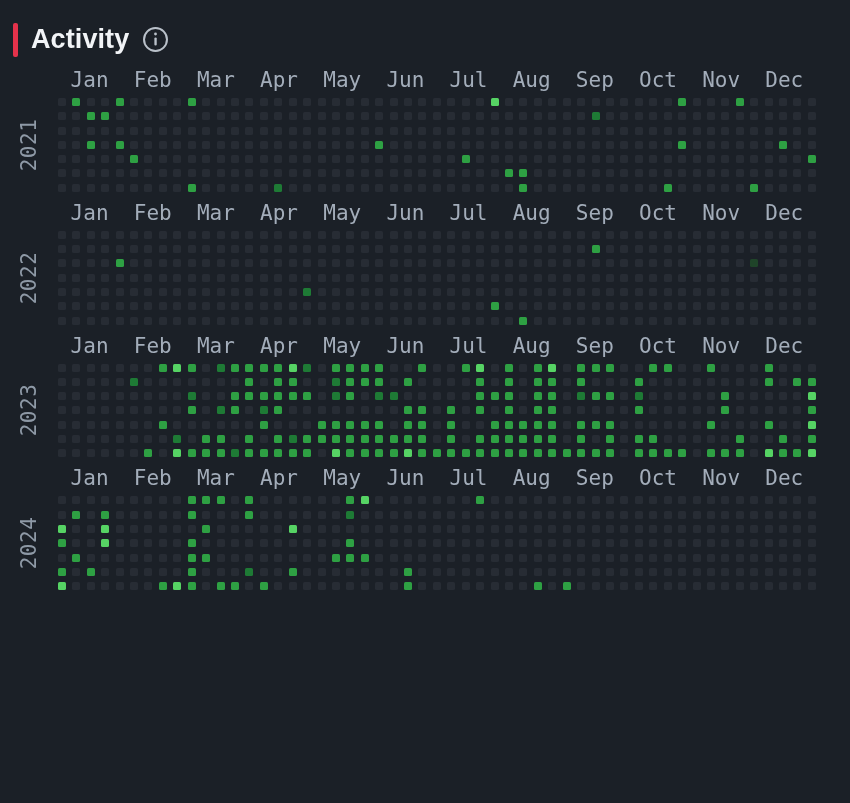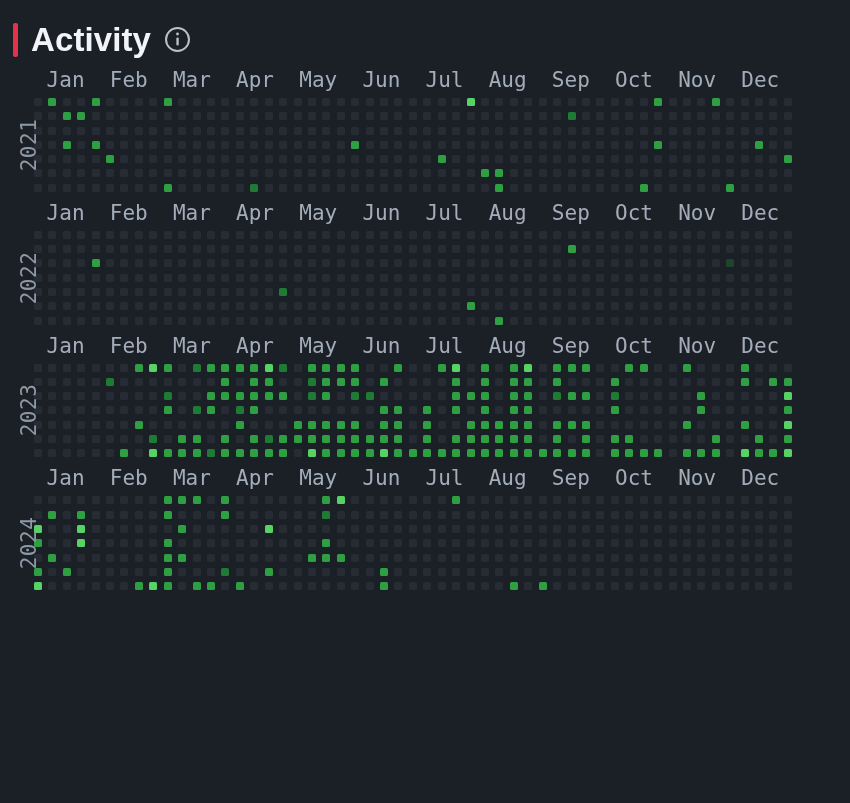--- a/index.html
+++ b/index.html
@@ -33,21 +33,21 @@
   }
   .accent-bar {
     width: 5px;
     height: 34px;
     background: #e5324b;
     border-radius: 2px;
     flex: 0 0 auto;
   }
   .title {
     font-family: "Liberation Sans", sans-serif;
-    font-size: 33px;
+    font-size: 27px;
     font-weight: bold;
     color: #f2f4f7;
     letter-spacing: 0.1px;
     line-height: 1;
   }
   .info-icon {
     width: 27px;
     height: 27px;
     flex: 0 0 auto;
     display: flex;
@@ -56,21 +56,21 @@
   }
   .info-icon svg { display: block; }
 
   
   .heatmap {
     padding: 0 0 0 0;
   }
 
   .year-block {
     position: relative;
-    padding-left: 34px;
+    padding-left: 58px;
     margin-bottom: 3px;
   }
 
   .months {
     display: flex;
     height: 36px;
     align-items: center;
     width: 758px;
     color: #a3adba;
     font-family: "DejaVu Sans Mono", monospace;

